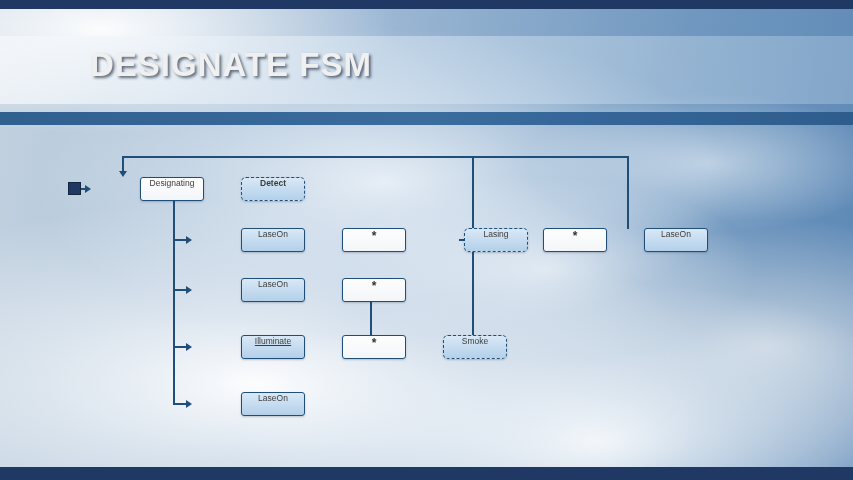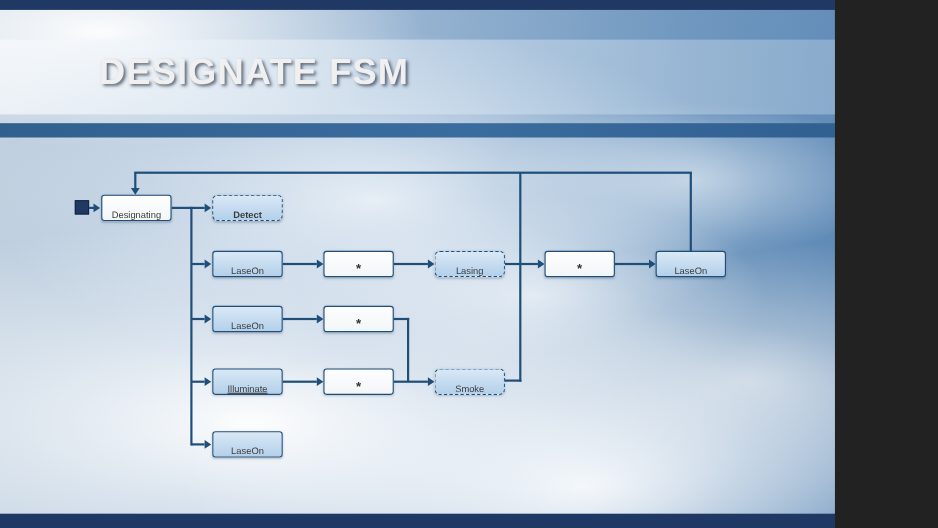--- a/index.html
+++ b/index.html
@@ -1,17 +1,17 @@
 <!DOCTYPE html>
 <html><head>
 <meta charset="utf-8">
 <style>
   html,body{margin:0;padding:0;background:#222;}
   .slide{
-    position:relative;width:759px;height:480px;overflow:hidden;
+    position:relative;width:853px;height:480px;overflow:hidden;
     font-family:"Liberation Sans", sans-serif;
   }
   
   .sky{
     position:absolute;inset:0;
     background:
       radial-gradient(ellipse 420px 150px at 12% 6%,  rgba(255,255,255,.95), rgba(255,255,255,0) 70%),
       radial-gradient(ellipse 500px 220px at 45% 38%, rgba(244,248,252,.85), rgba(244,248,252,0) 70%),
       radial-gradient(ellipse 640px 260px at 30% 80%, rgba(255,255,255,.97), rgba(255,255,255,0) 72%),
       radial-gradient(ellipse 520px 230px at 70% 92%, rgba(250,252,254,.92), rgba(250,252,254,0) 70%),
@@ -42,25 +42,26 @@
   .hl{height:2px;}
   .vl{width:2px;}
   .ar{position:absolute;width:0;height:0;
       border-top:4px solid transparent;border-bottom:4px solid transparent;
       border-left:6px solid #1f4e79;}
   .ad{position:absolute;width:0;height:0;
       border-left:4px solid transparent;border-right:4px solid transparent;
       border-top:6px solid #1f4e79;}
   .node{
     position:absolute;width:64px;height:24px;box-sizing:border-box;
-    display:flex;align-items:flex-end;justify-content:center;
+    display:flex;align-items:flex-start;justify-content:center;
     border:1.5px solid #1f4e79;border-radius:3px;
     font-size:8.5px;color:#3c3c3c;
     background:linear-gradient(#fdfdfd,#f3f6f9);
     box-shadow:0 1px 2px rgba(30,50,80,.25);
+    margin-left:48px;
   }
   .node.blue{background:linear-gradient(#d9e8f6,#b3d0ea);}
   .node.dashed{border-style:dashed;border-radius:5px;}
   .node.star{font-size:12px;font-weight:bold;color:#333;}
   .init-square{
     position:absolute;left:68px;top:182px;width:13px;height:13px;
     background:#1f3864;border:1px solid #142540;box-sizing:border-box;
   }
 </style>
 </head>
@@ -135,21 +136,21 @@
     <div class="node blue" style="left:193px;top:335px;text-decoration:underline;">
       <span>Illuminate</span>
     </div>
     <div class="node blue" style="left:193px;top:392px;">
       <span>LaseOn</span>
     </div>
 
     <div class="node star" style="left:294px;top:228px;">
       <span>*</span>
     </div>
-    <div class="node blue dashed" style="left:395px;top:228px;">
+    <div class="node blue dashed" style="left:416px;top:228px;">
       <span>Lasing</span>
     </div>
     <div class="node star" style="left:495px;top:228px;">
       <span>*</span>
     </div>
     <div class="node blue" style="left:596px;top:228px;">
       <span>LaseOn</span>
     </div>
 
     <div class="node star" style="left:294px;top:278px;">

